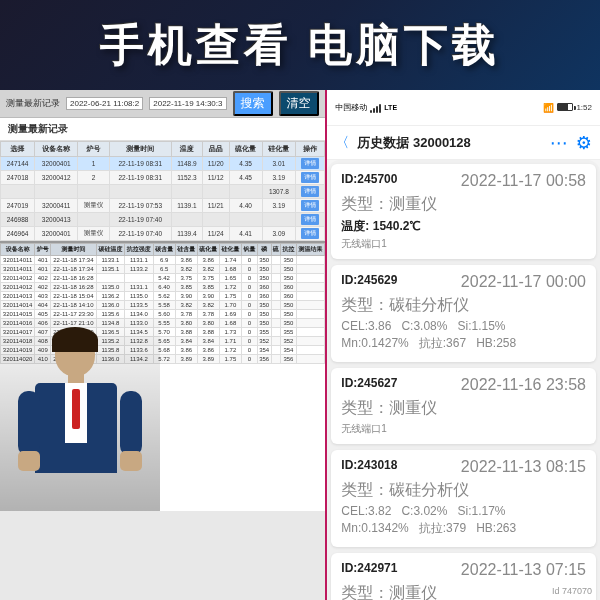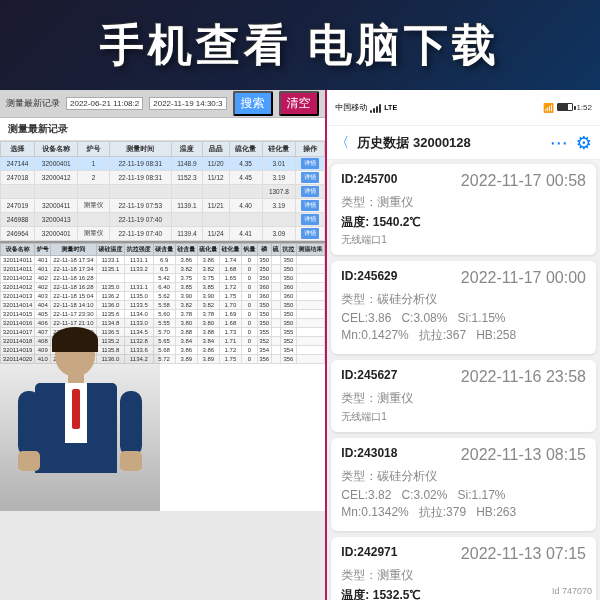--- a/index.html
+++ b/index.html
@@ -60,21 +60,21 @@
       gap: 6px;
     }
     .pc-toolbar-btn {
       background: #4a9eff;
       color: white;
       font-size: 12px;
       padding: 2px 6px;
       border-radius: 2px;
       cursor: pointer;
     }
-    .pc-toolbar-btn.red { background: #be185d; text-align: right; }
+    .pc-toolbar-btn.red { background: #0c4a6e; text-align: right; }
     .pc-toolbar-text {
       font-size: 9px;
       color: #333;
     }
     .pc-date-input {
       background: white;
       border: 1px solid #aaa;
       font-size: 8px;
       padding: 1px 3px;
       color: #333;
@@ -234,21 +234,21 @@
     .card-id {
       font-size: 12px;
       font-weight: bold;
       color: #222;
     }
     .card-time {
       font-size: 16px;
       color: #888;
     }
     .card-type {
-      font-size: 12px;
+      font-size: 16px;
       color: #555;
       margin-bottom: 3px;
     }
     .card-type span { color: #888; }
     .card-temp {
       font-size: 12px;
       font-weight: bold;
       color: #222;
       margin-bottom: 2px;
     }

